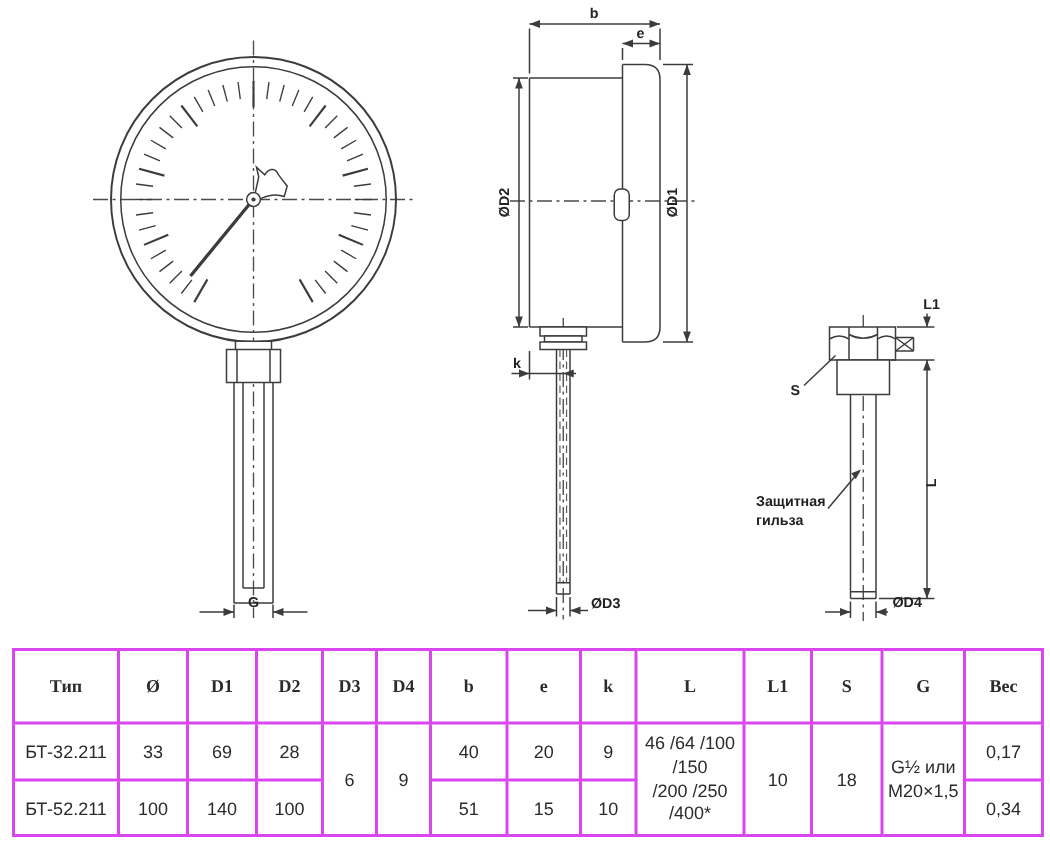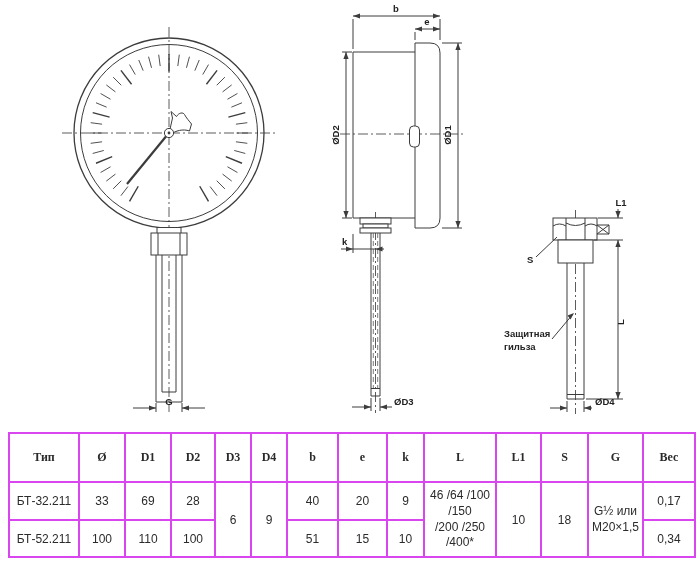--- a/index.html
+++ b/index.html
@@ -273,21 +273,21 @@
     <td rowspan="2">18</td>
     <td rowspan="2" class="two">
       <span>G½ или</span>
       <span>M20×1,5</span>
     </td>
     <td>0,17</td>
   </tr>
   <tr class="r2">
     <td>БТ-52.211</td>
     <td>100</td>
-    <td>110</td>
+    <td>140</td>
     <td>100</td>
     <td>51</td>
     <td>15</td>
     <td>10</td>
     <td>0,34</td>
   </tr>
 </tbody>
     </table>
 
 </div>

